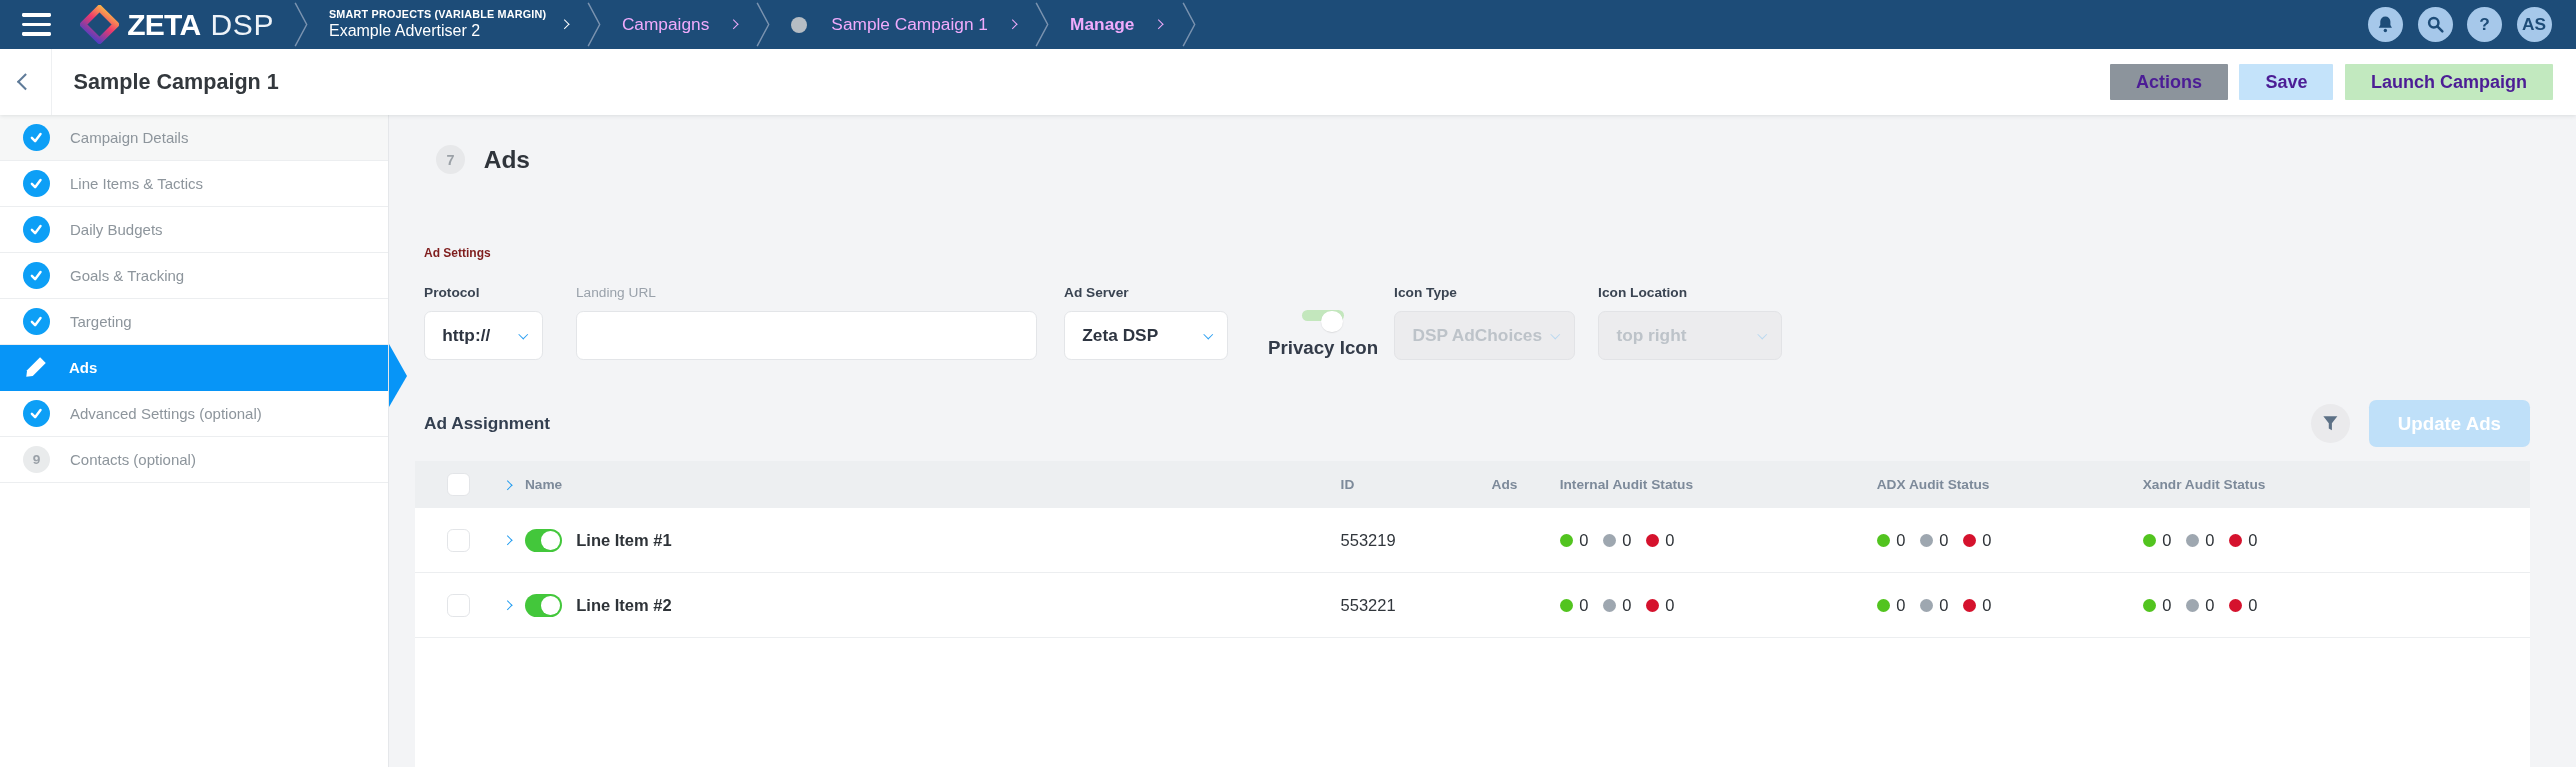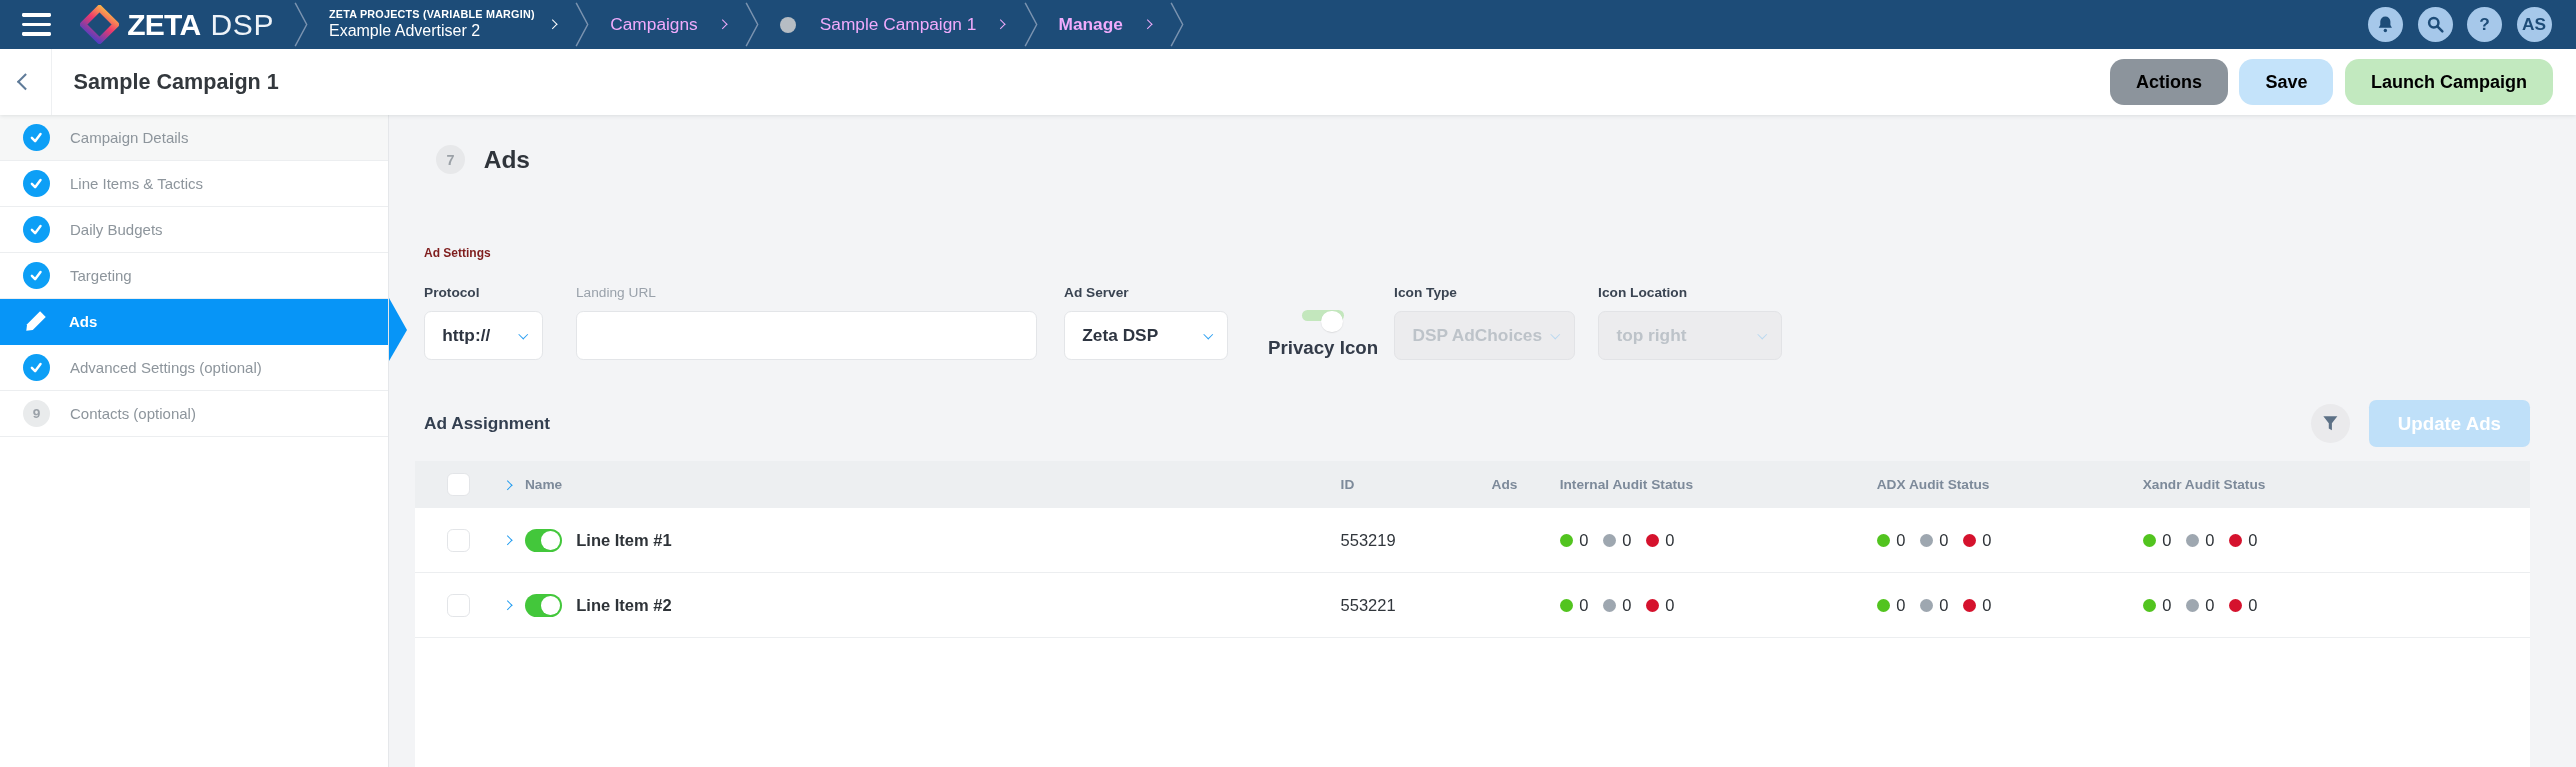--- a/index.html
+++ b/index.html
@@ -40,22 +40,22 @@
                 display:flex; align-items:center; justify-content:center;
                 font-weight:800; font-size:17.3px; cursor:pointer; }
 
   
   .titlebar { height:66px; background:#fff; display:flex; align-items:center;
               box-shadow:0 1.4px 4.3px rgba(40,50,60,.14); position:relative; z-index:8; }
   .back-btn { width:52px; height:100%; display:flex; align-items:center; justify-content:center;
               border-right:0.7px solid #eef0f2; color:#5f7b99; cursor:pointer; }
   .page-title { margin-left:21.6px; font-size:21.6px; font-weight:700; color:#33383d; }
   .titlebar-actions { margin-left:auto; margin-right:23px; display:flex; gap:11.5px; }
-  .btn { height:46px; border:none; border-radius:14px; padding:0 26px;
-         font-family:inherit; font-size:18px; font-weight:700; color:#000000; cursor:pointer; }
+  .btn { height:36px; border:none; border-radius:1px; padding:0 26px;
+         font-family:inherit; font-size:18px; font-weight:700; color:#4c1d95; cursor:pointer; }
   .btn-actions { background:#8c949c; }
   .btn-save { background:#c4e3fa; }
   .btn-launch { background:#c2e9bf; }
 
   
   .page-body { display:flex; height:652px; }
 
   
   .sidebar { width:389px; background:#fff; border-right:0.7px solid #e5e7ea; position:relative; z-index:3; }
   .side-item { height:46px; display:flex; align-items:center; gap:20px; padding-left:23px;
@@ -156,21 +156,21 @@
     <span class="brand-zeta">ZETA</span>
     <span class="brand-dsp">DSP</span>
   </div>
 
   <svg class="bc-sep" width="17.3" height="49" viewBox="0 0 24 68">
     <polyline points="3,4 19,34 3,64" fill="none" stroke="#7a93b0" stroke-width="2"></polyline>
   </svg>
 
   <div class="adv-block">
     <div class="adv-lines">
-      <span class="adv-project">ZETA PROJECTS (VARIABLE MARGIN)</span>
+      <span class="adv-project">SMART PROJECTS (VARIABLE MARGIN)</span>
       <span class="adv-name">Example Advertiser 2</span>
     </div>
     <i class="chev right sm"></i>
   </div>
 
   <svg class="bc-sep" width="17.3" height="49" viewBox="0 0 24 68">
     <polyline points="3,4 19,34 3,64" fill="none" stroke="#7a93b0" stroke-width="2"></polyline>
   </svg>
 
   <div class="crumb">
@@ -260,20 +260,28 @@
 
     <div class="side-item">
       <span class="check-circle">
         <svg width="14.4" height="14.4" viewBox="0 0 20 20">
             <polyline points="4,11 8.5,15.5 16,5.5" fill="none" stroke="#fff" stroke-width="3.4" stroke-linecap="round" stroke-linejoin="round"></polyline>
           </svg>
       </span>
       <span class="side-label">Daily Budgets</span>
     </div>
 
+    <div class="side-item">
+      <span class="check-circle">
+        <svg width="14.4" height="14.4" viewBox="0 0 20 20">
+            <polyline points="4,11 8.5,15.5 16,5.5" fill="none" stroke="#fff" stroke-width="3.4" stroke-linecap="round" stroke-linejoin="round"></polyline>
+          </svg>
+      </span>
+      <span class="side-label">Goals &amp; Tracking</span>
+    </div>
 
     <div class="side-item">
       <span class="check-circle">
         <svg width="14.4" height="14.4" viewBox="0 0 20 20">
             <polyline points="4,11 8.5,15.5 16,5.5" fill="none" stroke="#fff" stroke-width="3.4" stroke-linecap="round" stroke-linejoin="round"></polyline>
           </svg>
       </span>
       <span class="side-label">Targeting</span>
     </div>
 

